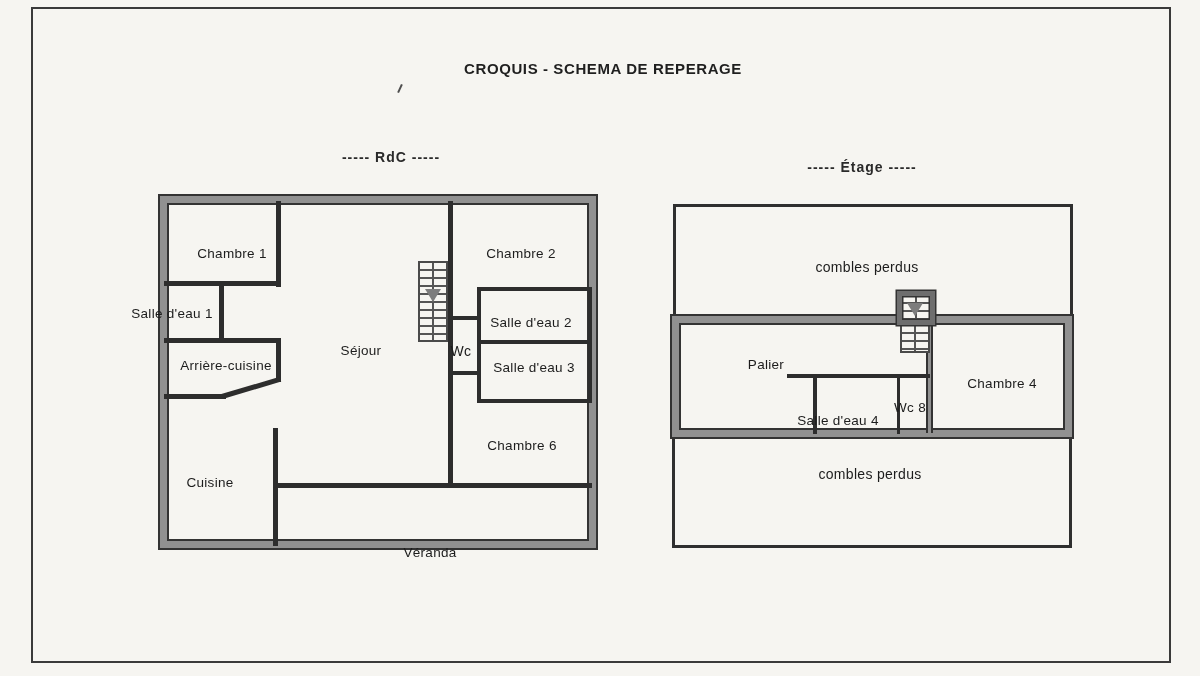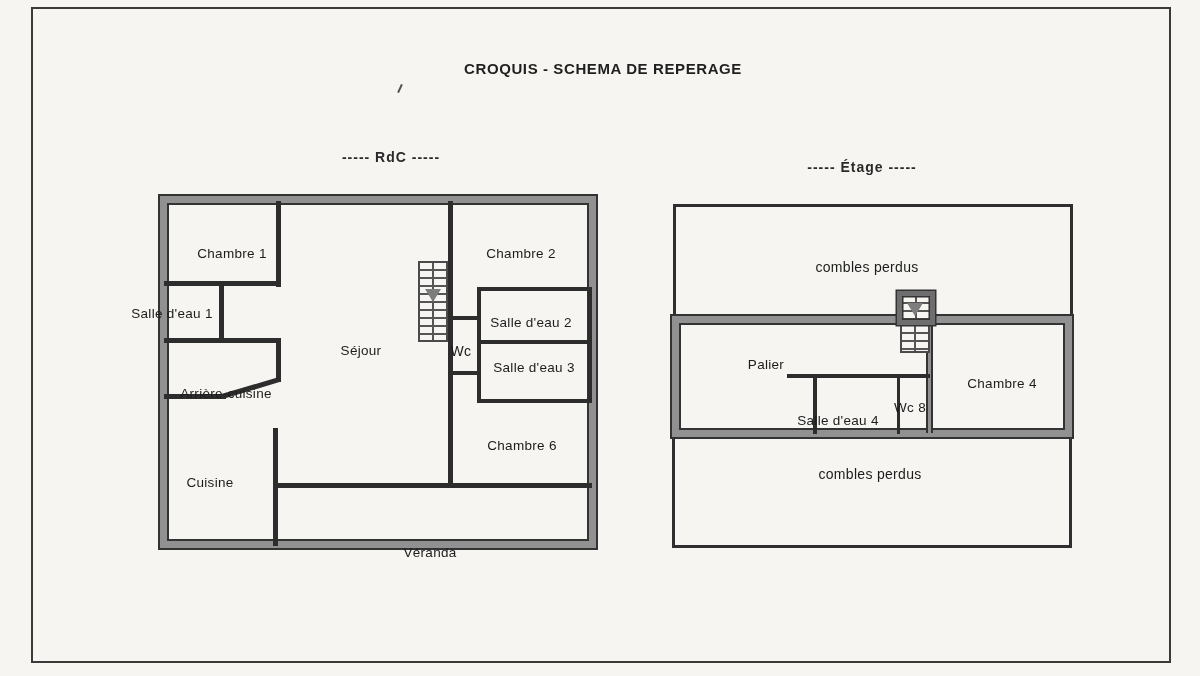--- a/index.html
+++ b/index.html
@@ -89,21 +89,21 @@
     <div class="lh" style="left:451px;top:316px;width:30px;height:4px;"></div>
     <div class="lh" style="left:451px;top:371px;width:30px;height:4px;"></div>
     <div class="thin-box" style="left:477px;top:287px;width:115px;height:57px;"></div>
     <div class="thin-box" style="left:477px;top:340px;width:115px;height:63px;"></div>
 
     <div class="stairs" style="left:418px;top:261px;width:30px;height:81px;"></div>
     <div class="stair-arrow" style="left:425px;top:289px;"></div>
 
     <div class="lbl" style="left:232px;top:253px;">Chambre 1</div>
     <div class="lbl" style="left:172px;top:313px;">Salle d'eau 1</div>
-    <div class="lbl" style="left:226px;top:365px;margin-top:28px;">Arrière-cuisine</div>
+    <div class="lbl" style="left:226px;top:365px;">Arrière-cuisine</div>
     <div class="lbl" style="left:361px;top:350px;">Séjour</div>
     <div class="lbl small" style="left:461px;top:351px;">Wc</div>
     <div class="lbl" style="left:521px;top:253px;">Chambre 2</div>
     <div class="lbl" style="left:531px;top:322px;">Salle d'eau 2</div>
     <div class="lbl" style="left:534px;top:367px;">Salle d'eau 3</div>
     <div class="lbl" style="left:522px;top:445px;">Chambre 6</div>
     <div class="lbl" style="left:210px;top:482px;">Cuisine</div>
     <div class="lbl" style="left:430px;top:513px;margin-top:39px;">Véranda</div>
   </div>
 

